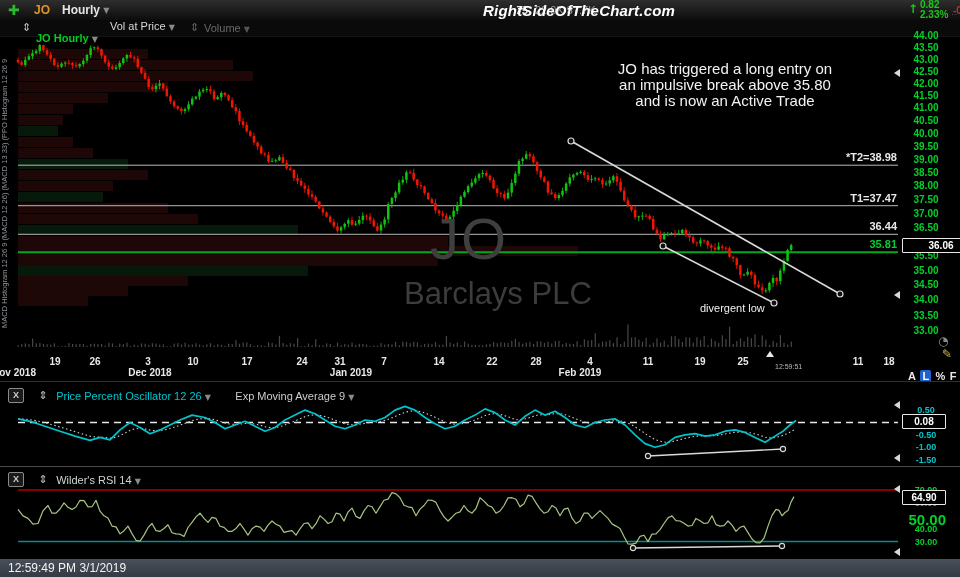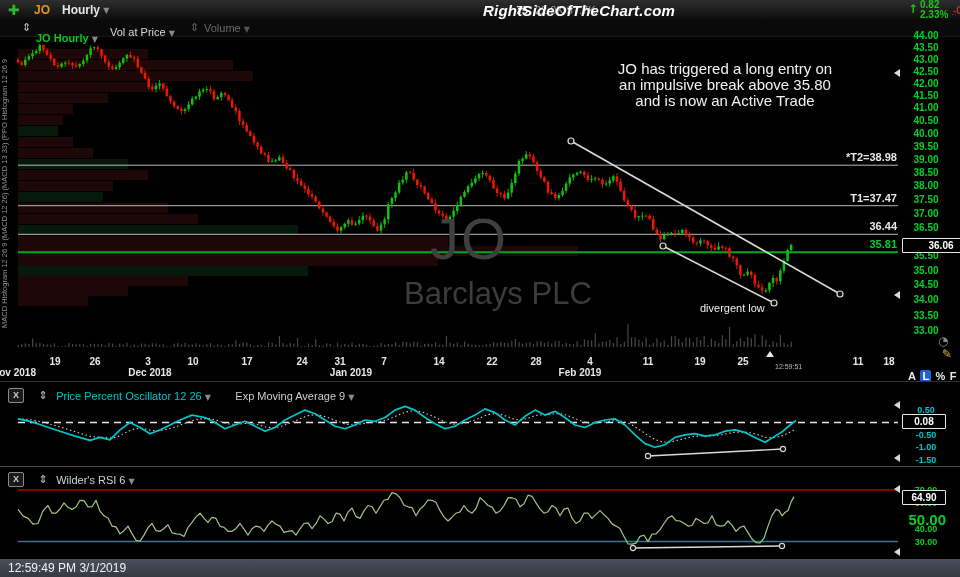--- a/index.html
+++ b/index.html
@@ -52,21 +52,21 @@
     <span class="abs site-mark" style="left:483px;top:2px;">RightSideOfTheChart.com</span>
     <span class="abs glyph" style="left:908px;top:2px;color:#18c818;font-size:12px;font-weight:bold;">↑</span>
     <span class="abs" style="left:920px;top:0px;color:#18c818;font-size:10px;font-weight:bold;line-height:10px;"><span>0.82</span><br><span>2.33%</span></span>
     <span class="abs" style="left:928px;top:8px;color:#555;font-size:8px;letter-spacing:2px;">‥ ‥ ‥</span>
     <span class="abs" style="left:953px;top:5px;color:#c03030;font-size:10px;font-weight:bold;">-0</span>
   </div>
 
   <div class="abs" id="toolbar2">
     <span class="abs updown glyph" style="left:22px;top:1px;">⇕</span>
     <span class="abs" style="left:36px;top:12px;font-size:11px;font-weight:bold;color:#00cc22;"><span>JO Hourly</span> <span class="ddarrow glyph">▼</span></span>
-    <span class="abs" style="left:110px;top:6px;font-size:11px;color:#d8d8d8;"><span>Vol at Price</span> <span class="ddarrow glyph">▼</span></span>
+    <span class="abs" style="left:110px;top:0;font-size:11px;color:#d8d8d8;"><span>Vol at Price</span> <span class="ddarrow glyph">▼</span></span>
     <span class="abs updown glyph" style="left:190px;top:1px;color:#666;">⇕</span>
     <span class="abs" style="left:204px;top:2px;font-size:11px;color:#6a6a6a;"><span>Volume</span> <span class="ddarrow glyph" style="color:#555;">▼</span></span>
   </div>
 
   <div class="abs" id="left-rail">MACD Histogram 12 26 9  (MACD 12 26)  (MACD 13 33)  (PPO Histogram 12 26 9</div>
 
   <svg id="price-svg" width="960" height="314" viewBox="0 36 960 314" style="top:36px;">
       <g>
         <rect x="18" y="49" width="130" height="10" fill="#1e0707"></rect>
         <rect x="18" y="60" width="215" height="10" fill="#1e0707"></rect>
@@ -857,21 +857,21 @@
       <line x1="18" y1="490" x2="898" y2="490" stroke="#b40000" stroke-width="1.5"></line>
       <line x1="18" y1="541.6" x2="898" y2="541.6" stroke="#008f8f" stroke-width="1.5"></line>
       <polyline points="18,509.4 23.0,515.9 28,518.4 33.0,524.1 38,523.5 43.0,510.8 48,505.5 52.0,513.2 56,513.2 60.0,509.0 64,502.9 68.0,507.3 72,509.4 76.0,507.0 80,500.3 84.0,500.6 88,506.8 92.0,506.7 96,500.3 100.0,511.2 104,515.8 108.0,518.0 112,526.1 116.0,526.9 120,533.9 124.0,530.7 128,526.1 132.0,533.6 136,540.3 140.0,541.1 144,535.1 148.0,527.7 152,523.5 156.0,530.6 160,531.3 164.0,528.5 168,524.8 172.0,532.7 176,533.9 180.0,534.2 184,536.4 188.0,527.5 192,522.3 196.0,516.9 200,513.2 204.0,518.3 208,522.3 212.0,517.3 216,518.4 220.0,526.2 224,527.4 228.0,531.3 232,531.3 236.0,528.4 240,523.5 244.0,529.2 248,535.1 252.0,528.8 256,526.1 260.0,527.2 264,531.3 268.0,525.1 272,521.0 276.0,524.2 280,526.1 284.0,532.3 288,531.3 292.0,530.6 296,535.1 300.0,528.8 304,523.5 308.0,522.8 312,528.7 316.0,523.7 320,515.8 324.0,519.1 328,523.5 332.0,521.8 336,513.2 340.0,514.1 344,521.0 348.0,512.1 352,508.1 356.0,516.4 360,518.4 364.0,510.9 368,505.5 372.0,506.8 376,513.2 380.0,506.6 384,500.3 388.0,499.1 392,492.6 396.0,493.9 400,497.7 404.0,505.3 408,506.8 412.0,507.6 416,515.8 420.0,509.1 424,505.5 428.0,500.0 432,500.3 436.0,502.4 440,510.6 444.0,516.9 448,521.0 452.0,517.2 456,513.2 460.0,511.9 464,505.5 468.0,510.8 472,513.2 476.0,508.5 480,497.7 484.0,501.1 488,505.5 492.0,507.1 496,513.2 500.0,511.0 504,505.5 508.0,497.9 512,497.7 516.0,499.3 520,506.8 524.0,503.7 528,495.2 532.0,496.3 536,502.9 540.0,508.9 544,513.2 548.0,511.7 552,505.5 556.0,508.1 560,515.8 564.0,509.1 568,508.1 572.0,518.2 576,523.5 580.0,520.9 584,513.2 588.0,513.1 592,518.4 596.0,514.4 600,510.6 604.0,514.6 608,518.4 612.0,523.9 616,526.1 620.0,528.5 624,536.4 628.0,544.0 632,544.2 636.0,543.1 640,536.4 644.0,535.2 648,541.6 652.0,534.1 656,533.9 660.0,529.7 664,523.5 668.0,517.9 672,515.8 676.0,520.6 680,521.0 684.0,523.2 688,526.1 692.0,525.5 696,518.4 700.0,520.7 704,523.5 708.0,522.8 712,515.8 716.0,524.6 720,526.1 724.0,525.6 728,521.0 732.0,525.1 736,531.3 740.0,527.3 744,526.1 748.0,532.6 752,539.0 756.0,542.6 760,542.9 764.0,538.2 768,526.1 772.0,515.4 776,509.4 779.0,510.4 782,515.8 785.0,512.5 788,510.6 791.0,502.1 794,496.6" fill="none" stroke="#a6c583" stroke-width="1.2" stroke-linejoin="round"></polyline>
       <line x1="633" y1="548" x2="782" y2="546" stroke="#d9d9d9" stroke-width="1.4"></line>
       <circle cx="633" cy="548" r="2.6" fill="#101010" stroke="#d9d9d9" stroke-width="1.1"></circle>
       <circle cx="782" cy="546" r="2.6" fill="#101010" stroke="#d9d9d9" stroke-width="1.1"></circle>
     </svg>
   <div class="abs" style="left:8px;top:470px;">
     <span class="hdr-x">X</span>
     <span class="updown glyph" style="margin-left:10px;">⇕</span>
-    <span class="panel-title" style="color:#ccd8cc;margin-left:4px;"><span>Wilder's RSI 6</span> <span class="ddarrow glyph">▼</span></span>
+    <span class="panel-title" style="color:#ccd8cc;margin-left:4px;"><span>Wilder's RSI 14</span> <span class="ddarrow glyph">▼</span></span>
   </div>
   <div class="abs" id="rsi-axis" style="left:900px;top:466px;width:60px;height:93px;">
       <div style="position: absolute; left: 6px; width: 40px; text-align: center; font-size: 9px; font-weight: bold; color: rgb(0, 210, 42); top: 19px;">70.00</div>
       <div style="position: absolute; left: 6px; width: 40px; text-align: center; font-size: 9px; font-weight: bold; color: rgb(0, 210, 42); top: 32px;">60.00</div>
       <div style="position: absolute; left: 6px; width: 40px; text-align: right; font-size: 15px; font-weight: bold; color: rgb(0, 210, 42); top: 45px;">50.00</div>
       <div style="position: absolute; left: 6px; width: 40px; text-align: center; font-size: 9px; font-weight: bold; color: rgb(0, 210, 42); top: 58px;">40.00</div>
       <div style="position: absolute; left: 6px; width: 40px; text-align: center; font-size: 9px; font-weight: bold; color: rgb(0, 210, 42); top: 71px;">30.00</div>
     </div>
   <div class="val-box" style="top:490px;">64.90</div>
 

